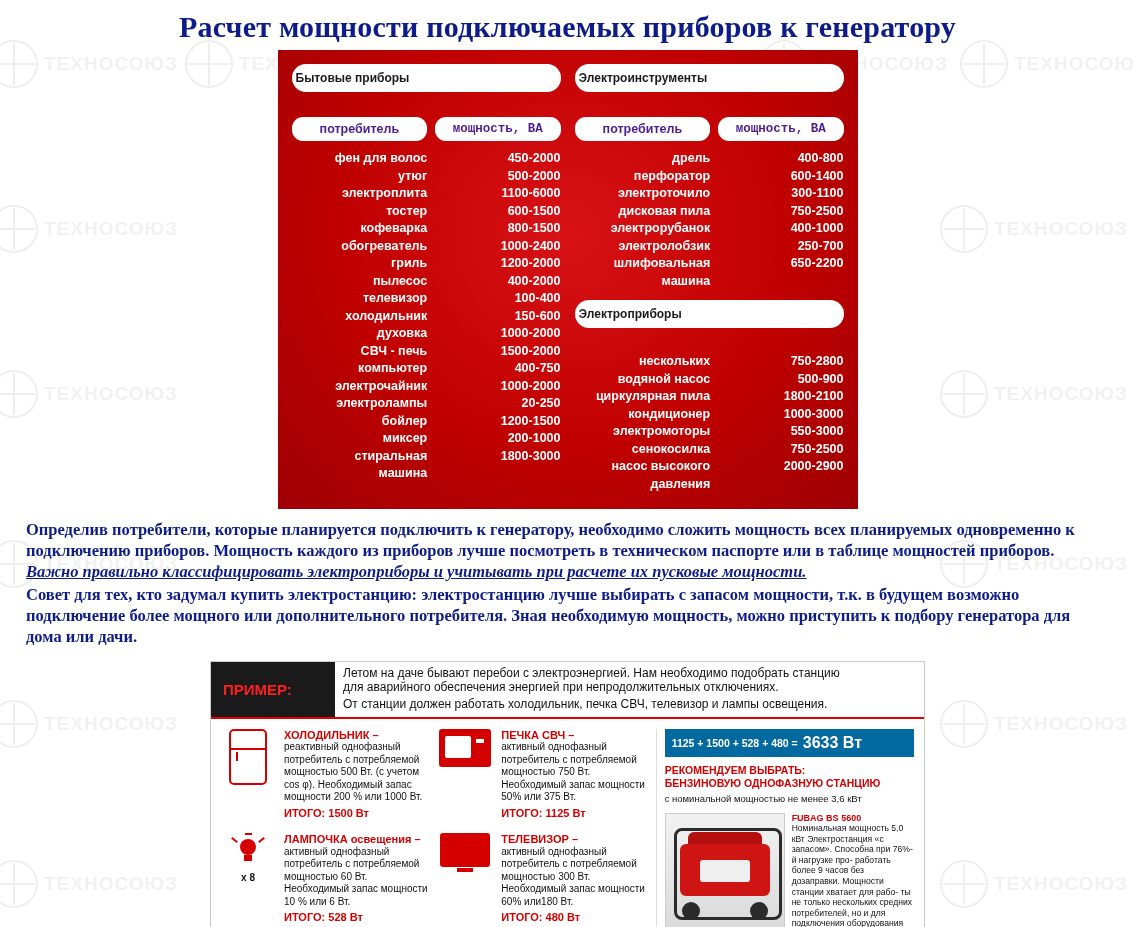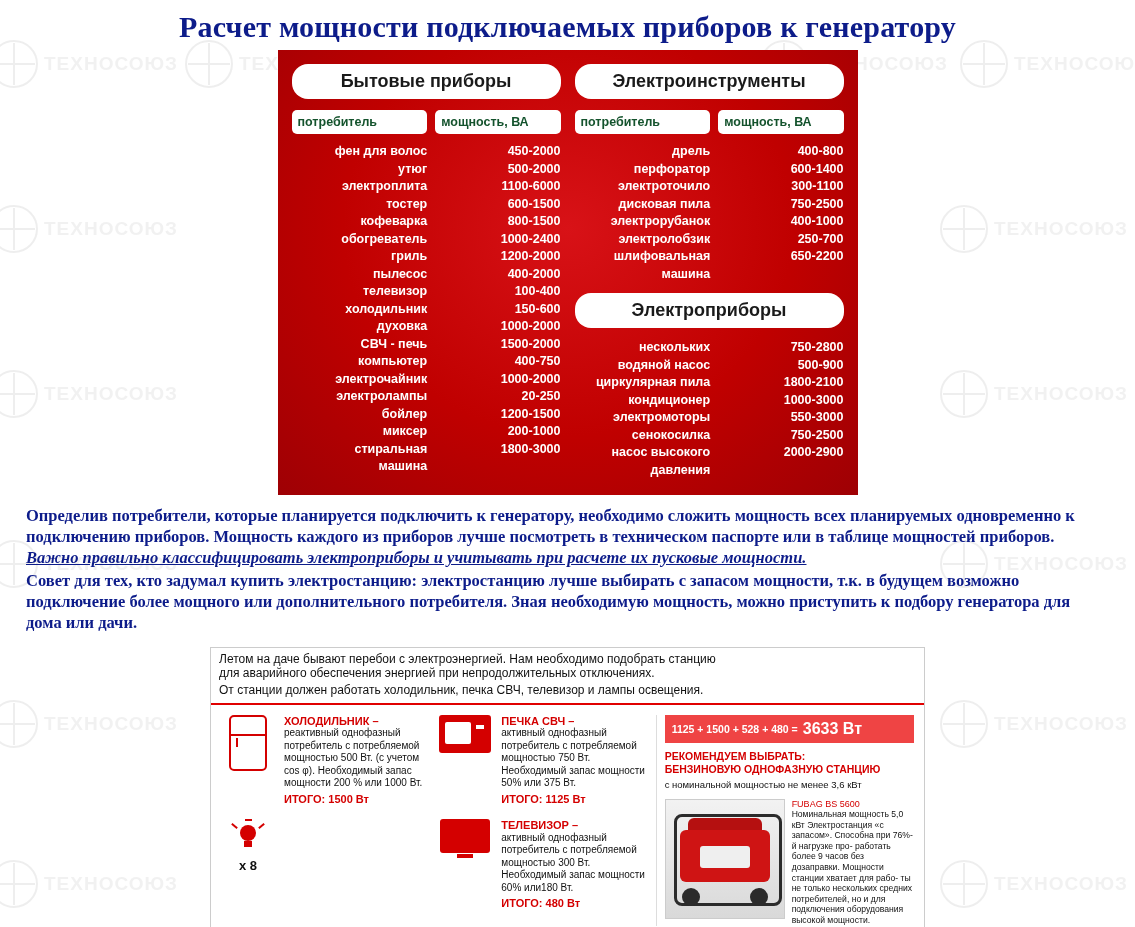--- a/index.html
+++ b/index.html
@@ -47,34 +47,33 @@
     background:#c00000;
     background:radial-gradient(ellipse at 50% 40%, #d81217 0%, #c00000 55%, #9e0004 100%);
     padding:14px 14px 16px 14px;
     box-sizing:border-box;
     position:relative;
   }
   .cols{display:flex;gap:14px;}
   .col{width:50%;}
   .pillhdr{
     background:#ffffff;border-radius:16px;
-    text-align:center;
     font-family:"Liberation Sans", sans-serif;
-    font-weight:bold;font-size:18px;color:#1a1a1a;
-    padding:7px 4px;margin-bottom:11px;
+    font-weight:bold;font-size:12px;color:#1a1a1a;
+    padding:7px 4px;margin-bottom:25px;
   }
   .subhdr{display:flex;gap:8px;margin-bottom:9px;}
   .subhdr .cell{
-    background:#ffffff;border-radius:5px;
+    background:#ffffff;border-radius:11px;
     font-family:"Liberation Sans", sans-serif;
-    font-weight:bold;font-size:12.5px;color:#14532d;
-    padding:5px 6px;text-align:left;box-sizing:border-box;
+    font-weight:bold;font-size:12.5px;color:#4c1d95;
+    padding:5px 6px;text-align:center;box-sizing:border-box;
   }
   .subhdr .c1{width:52%;}
-  .subhdr .c2{width:48%;}
+  .subhdr .c2{width:48%;font-family:Liberation Mono, monospace;}
   .rows{margin-top:2px;}
   .row{
     display:flex;gap:8px;
     font-family:"Liberation Sans", sans-serif;
     font-size:12.5px;color:#ffffff;font-weight:bold;
     line-height:17.5px;
     text-align:right;
   }
   .row .n{width:52%;box-sizing:border-box;padding-left:4px;}
   .row .v{width:48%;box-sizing:border-box;padding-left:4px;}
@@ -140,27 +139,27 @@
   .ic-micro{width:48px;height:34px;border:2px solid #d40000;border-radius:3px;background:#d40000;position:relative;}
   .ic-micro:before{content:"";position:absolute;left:4px;top:5px;width:26px;height:22px;background:#ffffff;border-radius:2px;}
   .ic-micro:after{content:"";position:absolute;right:5px;top:8px;width:8px;height:4px;background:#ffffff;}
   .ic-bulb{width:34px;height:36px;position:relative;}
   .ic-bulb .b{position:absolute;left:9px;top:6px;width:16px;height:16px;border-radius:50%;background:#d40000;}
   .ic-bulb .st{position:absolute;left:13px;top:22px;width:8px;height:6px;background:#d40000;}
   .ic-bulb .r{position:absolute;width:7px;height:2px;background:#d40000;}
   .ic-bulb .r1{left:0;top:6px;transform:rotate(40deg);}
   .ic-bulb .r2{right:0;top:6px;transform:rotate(-40deg);}
   .ic-bulb .r3{left:14px;top:0;}
-  .x8{font-weight:bold;color:#111;font-size:13px;margin-top:3px;}
+  .x8{font-weight:bold;color:#111;font-size:10px;margin-top:3px;}
   .ic-tv{width:50px;height:34px;background:#d40000;border-radius:3px;position:relative;}
   .ic-tv:after{content:"";position:absolute;left:17px;bottom:-5px;width:16px;height:4px;background:#d40000;}
 
   
   .sumbar{
-    background:#ef4444;color:#ffffff;font-weight:bold;font-size:10.5px;
+    background:#0369a1;color:#ffffff;font-weight:bold;font-size:10.5px;
     padding:5px 7px;display:flex;align-items:center;gap:5px;
     position:relative;
   }
   .sumbar .big{font-size:16px;}
   .rec{
     color:#d40000;font-weight:bold;font-size:10.5px;line-height:13px;margin-top:7px;
   }
   .rec .sub{color:#111;font-weight:normal;font-size:9.5px;display:block;margin-top:2px;}
   .gen-wrap{display:flex;gap:7px;margin-top:8px;}
   .gen-img{
@@ -169,21 +168,21 @@
     border:1px solid #ccc;position:relative;overflow:hidden;
   }
   .gen-img .body{position:absolute;left:14px;top:30px;width:90px;height:52px;background:#cf1414;border-radius:6px;}
   .gen-img .tank{position:absolute;left:22px;top:18px;width:74px;height:20px;background:#b51010;border-radius:6px;}
   .gen-img .frame{position:absolute;left:8px;top:14px;width:102px;height:86px;border:3px solid #2b2b2b;border-radius:8px;}
   .gen-img .w1,.gen-img .w2{position:absolute;bottom:12px;width:18px;height:18px;border-radius:50%;background:#2b2b2b;}
   .gen-img .w1{left:16px;}
   .gen-img .w2{right:16px;}
   .gen-img .panel{position:absolute;left:34px;top:46px;width:50px;height:22px;background:#efefef;border-radius:3px;}
   .gen-txt{flex:1;font-size:8.6px;color:#111;line-height:10.6px;}
-  .gen-txt .gt{color:#d40000;font-weight:normal;font-size:9px;}
+  .gen-txt .gt{color:#d40000;font-weight:bold;font-size:9px;}
 </style>
 </head>
 <body>
 
 <div class="watermarks">
   <div class="wm" style="left:-10px;top:40px;">
       <span class="globe"></span>
       <span class="wmtext">ТЕХНОСОЮЗ</span>
     </div>
   <div class="wm" style="left:185px;top:40px;">
@@ -411,20 +410,21 @@
     </div>
   </div>
 
   <div class="para">
     <span>Определив потребители, которые планируется подключить к генератору, необходимо сложить мощность всех планируемых одновременно к подключению приборов. Мощность каждого из приборов лучше посмотреть в техническом паспорте или в таблице мощностей приборов. </span><span class="em">Важно правильно классифицировать электроприборы и учитывать при расчете их пусковые мощности.</span>
   </div>
   <div class="para p2">Совет для тех, кто задумал купить электростанцию: электростанцию лучше выбирать с запасом мощности, т.к. в будущем возможно подключение более мощного или дополнительного потребителя. Зная необходимую мощность, можно приступить к подбору генератора для дома или дачи.</div>
 
   <div class="example">
     <div class="ex-top">
+      <div class="ex-label">ПРИМЕР:</div>
       <div class="ex-top-text">
         <div>Летом на даче бывают перебои с электроэнергией. Нам необходимо подобрать станцию</div>
         <div>для аварийного обеспечения энергией при непродолжительных отключениях.</div>
         <div class="l3">От станции должен работать холодильник, печка СВЧ, телевизор и лампы освещения.</div>
       </div>
     </div>
 
     <div class="ex-body">
       <div class="ex-left">
 
@@ -457,20 +457,25 @@
             <div class="ico">
               <div class="ic-bulb">
                   <span class="b"></span>
                   <span class="st"></span>
                   <span class="r r1"></span>
                   <span class="r r2"></span>
                   <span class="r r3"></span>
                 </div>
               <div class="x8">х 8</div>
             </div>
+            <div class="txt">
+              <div class="hd">ЛАМПОЧКА освещения –</div>
+              <div>активный однофазный потребитель с потребляемой мощностью 60 Вт. Необходимый запас мощности 10 % или 6 Вт.</div>
+              <div class="itog">ИТОГО: 528 Вт</div>
+            </div>
           </div>
 
           <div class="item">
             <div class="ico">
                 <div class="ic-tv"></div>
               </div>
             <div class="txt">
               <div class="hd">ТЕЛЕВИЗОР –</div>
               <div>активный однофазный потребитель с потребляемой мощностью 300 Вт. Необходимый запас мощности 60% или180 Вт.</div>
               <div class="itog">ИТОГО: 480 Вт</div>

